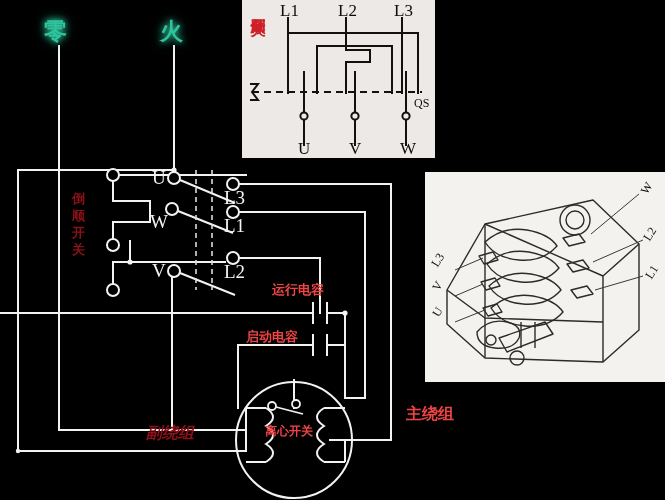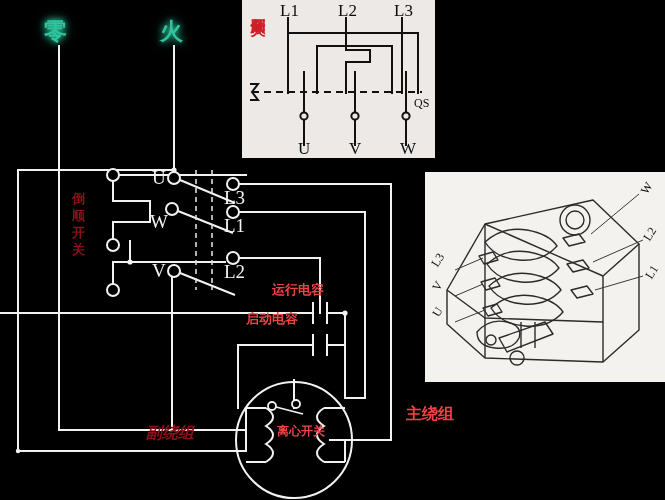--- a/index.html
+++ b/index.html
@@ -151,23 +151,23 @@
 
   <div class="lbl wht" style="left:152px;top:168px;">U</div>
   <div class="lbl wht" style="left:150px;top:212px;">W</div>
   <div class="lbl wht" style="left:152px;top:261px;">V</div>
 
   <div class="lbl wht" style="left:224px;top:188px;">L3</div>
   <div class="lbl wht" style="left:224px;top:216px;">L1</div>
   <div class="lbl wht" style="left:224px;top:262px;">L2</div>
 
   <div class="lbl red" style="left:272px;top:283px;font-size:13px;">运行电容</div>
-  <div class="lbl red" style="left:246px;top:312px;font-size:13px;">启动电容</div>
-
-  <div class="lbl red" style="left:277px;top:425px;font-size:12px;">离心开关</div>
+  <div class="lbl red" style="left:246px;top:330px;font-size:13px;">启动电容</div>
+
+  <div class="lbl red" style="left:265px;top:425px;font-size:12px;">离心开关</div>
   <div class="lbl reddim" style="left:146px;top:425px;font-size:16px;font-style:italic;">副绕组</div>
   <div class="lbl red" style="left:406px;top:406px;font-size:16px;">主绕组</div>
 
   <div class="photo" style="left:242px;top:0px;width:193px;height:158px;">
     <svg width="193" height="158">
       <g stroke="#111" stroke-width="2" fill="none" stroke-linecap="square">
 
         <line x1="46" y1="18" x2="46" y2="93"></line>
 
         <line x1="104" y1="18" x2="104" y2="50"></line>

